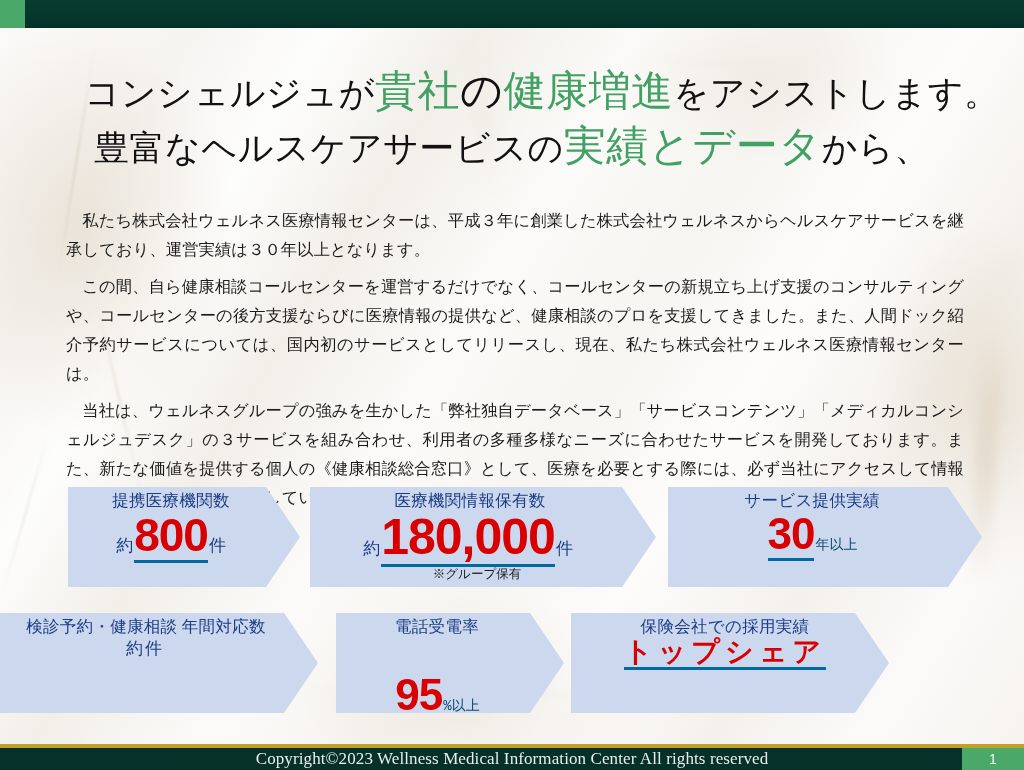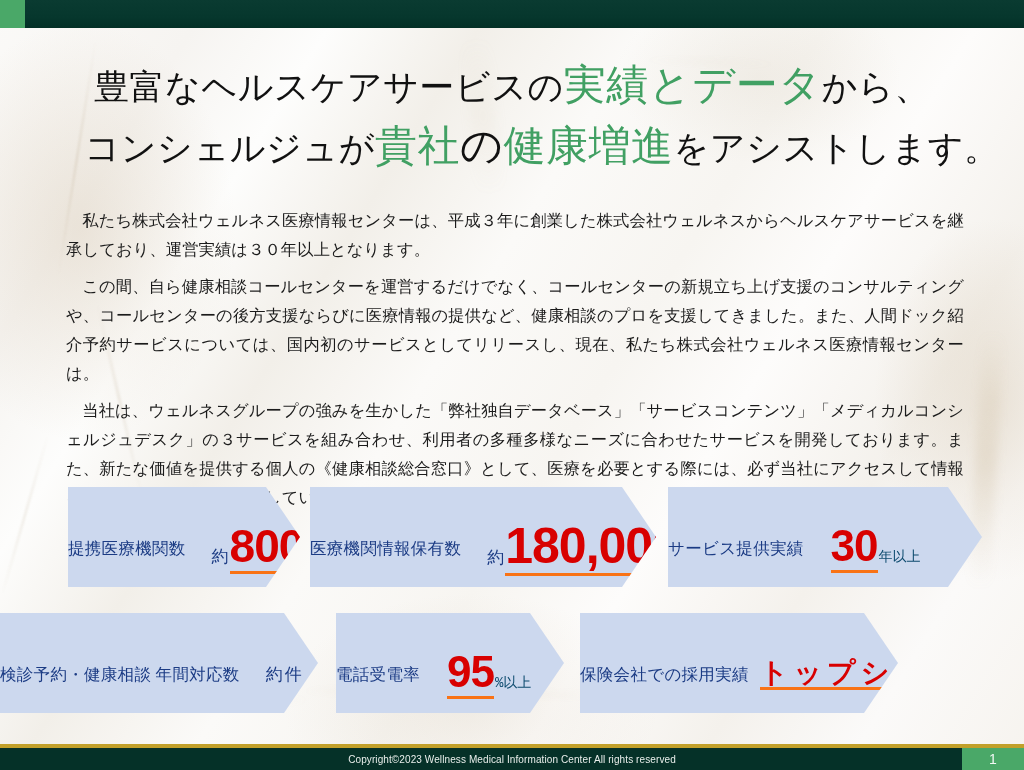--- a/index.html
+++ b/index.html
@@ -91,23 +91,23 @@
   
   .stat-row { position:absolute; display:flex; align-items:flex-start; }
   #stat-row-1 { left:0; top:487px;  width:1024px; }
   #stat-row-2 { left:0; top:613px;  width:1024px; }
 
   .stat {
     position:relative;
     height:100px;
     background:#ccd8ee;
     clip-path:polygon(0 0, calc(100% - 34px) 0, 100% 50%, calc(100% - 34px) 100%, 0 100%);
-    display:flex; flex-direction:row;
+    display:flex; flex-direction:column;
     align-items:center; justify-content:flex-start;
-    padding-top:23px;
+    padding-top:3px;
   }
   .stat .label {
     color:#1b3b84;
     font-size:16.5px;
     font-weight:400;
     letter-spacing:.3px;
     white-space:nowrap;
     padding-right:26px;
   }
   .valrow {
@@ -115,21 +115,21 @@
     white-space:nowrap;
     margin-top:-1px;
     padding-right:26px;
   }
   .approx { color:#1b3b84; font-size:17px; margin-right:1px; }
   .num {
     color:#d80000;
     font-weight:bold;
     font-family:"Liberation Sans","DejaVu Sans",sans-serif;
     letter-spacing:-1px;
-    border-bottom:3px solid #f97316;
+    border-bottom:3px solid #0369a1;
     line-height:1.06;
   }
   .num.n800    { font-size:46px; }
   .num.n180000 { font-size:50px; }
   .num.n30     { font-size:44px; }
   .num.n10000  { font-size:48px; }
   .num.n95     { font-size:44px; }
   .num.ntext   {
     font-size:28px;
     font-family:"Liberation Serif","DejaVu Serif",serif;
@@ -146,41 +146,41 @@
     align-self:center;
     white-space:nowrap;
   }
 
   
   #s1 { margin-left:68px; width:232px; }
   #s2 { margin-left:10px;  width:346px;text-align:center; }
   #s3 { margin-left:12px;  width:314px; }
   
   #s4 { width:318px; }
-  #s5 { margin-left:18px; width:228px; }
-  #s6 { margin-left:16px; width:318px; }
+  #s5 { margin-left:18px; width:228px;gap:35px; }
+  #s6 { margin-left:7px; width:318px; }
 
   #s2 .valrow, #s4 .valrow { padding-right:30px; }
   #s6 .label { padding-right:10px; }
   #s6 .valrow { padding-right:10px; }
 
   
   #gold-rule {
     position:absolute; left:0; top:744px; width:1024px; height:4px;
     background:#c2a02a;
   }
   #footer-bar {
     position:absolute; left:0; top:748px; width:1024px; height:22px;
     background:#053128;
     display:flex; align-items:center; justify-content:center;
   }
   #footer-text {
     color:#e9eeeb;
-    font-size:10px;
-    font-family:Liberation Sans, sans-serif;
+    font-size:17px;
+    font-family:Liberation Serif, serif;
     letter-spacing:.1px;
   }
   #page-number-badge {
     position:absolute; right:0; top:748px;
     width:62px; height:22px;
     background:#4aa868;
     display:flex; align-items:center; justify-content:center;
   }
   #page-number {
     color:#f2f8f4;
@@ -201,22 +201,22 @@
   <div class="vein v6"></div>
   <div class="vein v7"></div>
   <div class="vein v8"></div>
 
   <div id="header-bar">
     <div id="header-accent"></div>
     <div id="header-main"></div>
   </div>
 
   <div id="headline">
+    <span class="line line2"><span>コンシェルジュが</span><span class="grn big">貴社</span><span class="big">の</span><span class="grn big">健康増進</span><span>をアシストします。</span></span>
     <span class="line"><span>豊富なヘルスケアサービスの</span><span class="grn big">実績とデータ</span><span>から、</span></span>
-    <span class="line line2"><span>コンシェルジュが</span><span class="grn big">貴社</span><span class="big">の</span><span class="grn big">健康増進</span><span>をアシストします。</span></span>
   </div>
 
   <div id="body-copy">
     <p>私たち株式会社ウェルネス医療情報センターは、平成３年に創業した株式会社ウェルネスからヘルスケアサービスを継承しており、運営実績は３０年以上となります。</p>
     <p>この間、自ら健康相談コールセンターを運営するだけでなく、コールセンターの新規立ち上げ支援のコンサルティングや、コールセンターの後方支援ならびに医療情報の提供など、健康相談のプロを支援してきました。また、人間ドック紹介予約サービスについては、国内初のサービスとしてリリースし、現在、私たち株式会社ウェルネス医療情報センターは。</p>
     <p>当社は、ウェルネスグループの強みを生かした「弊社独自データベース」「サービスコンテンツ」「メディカルコンシェルジュデスク」の３サービスを組み合わせ、利用者の多種多様なニーズに合わせたサービスを開発しております。また、新たな価値を提供する個人の《健康相談総合窓口》として、医療を必要とする際には、必ず当社にアクセスして情報を得る、そんな存在を目指しています。</p>
   </div>
 
   <div class="stat-row" id="stat-row-1">
 

